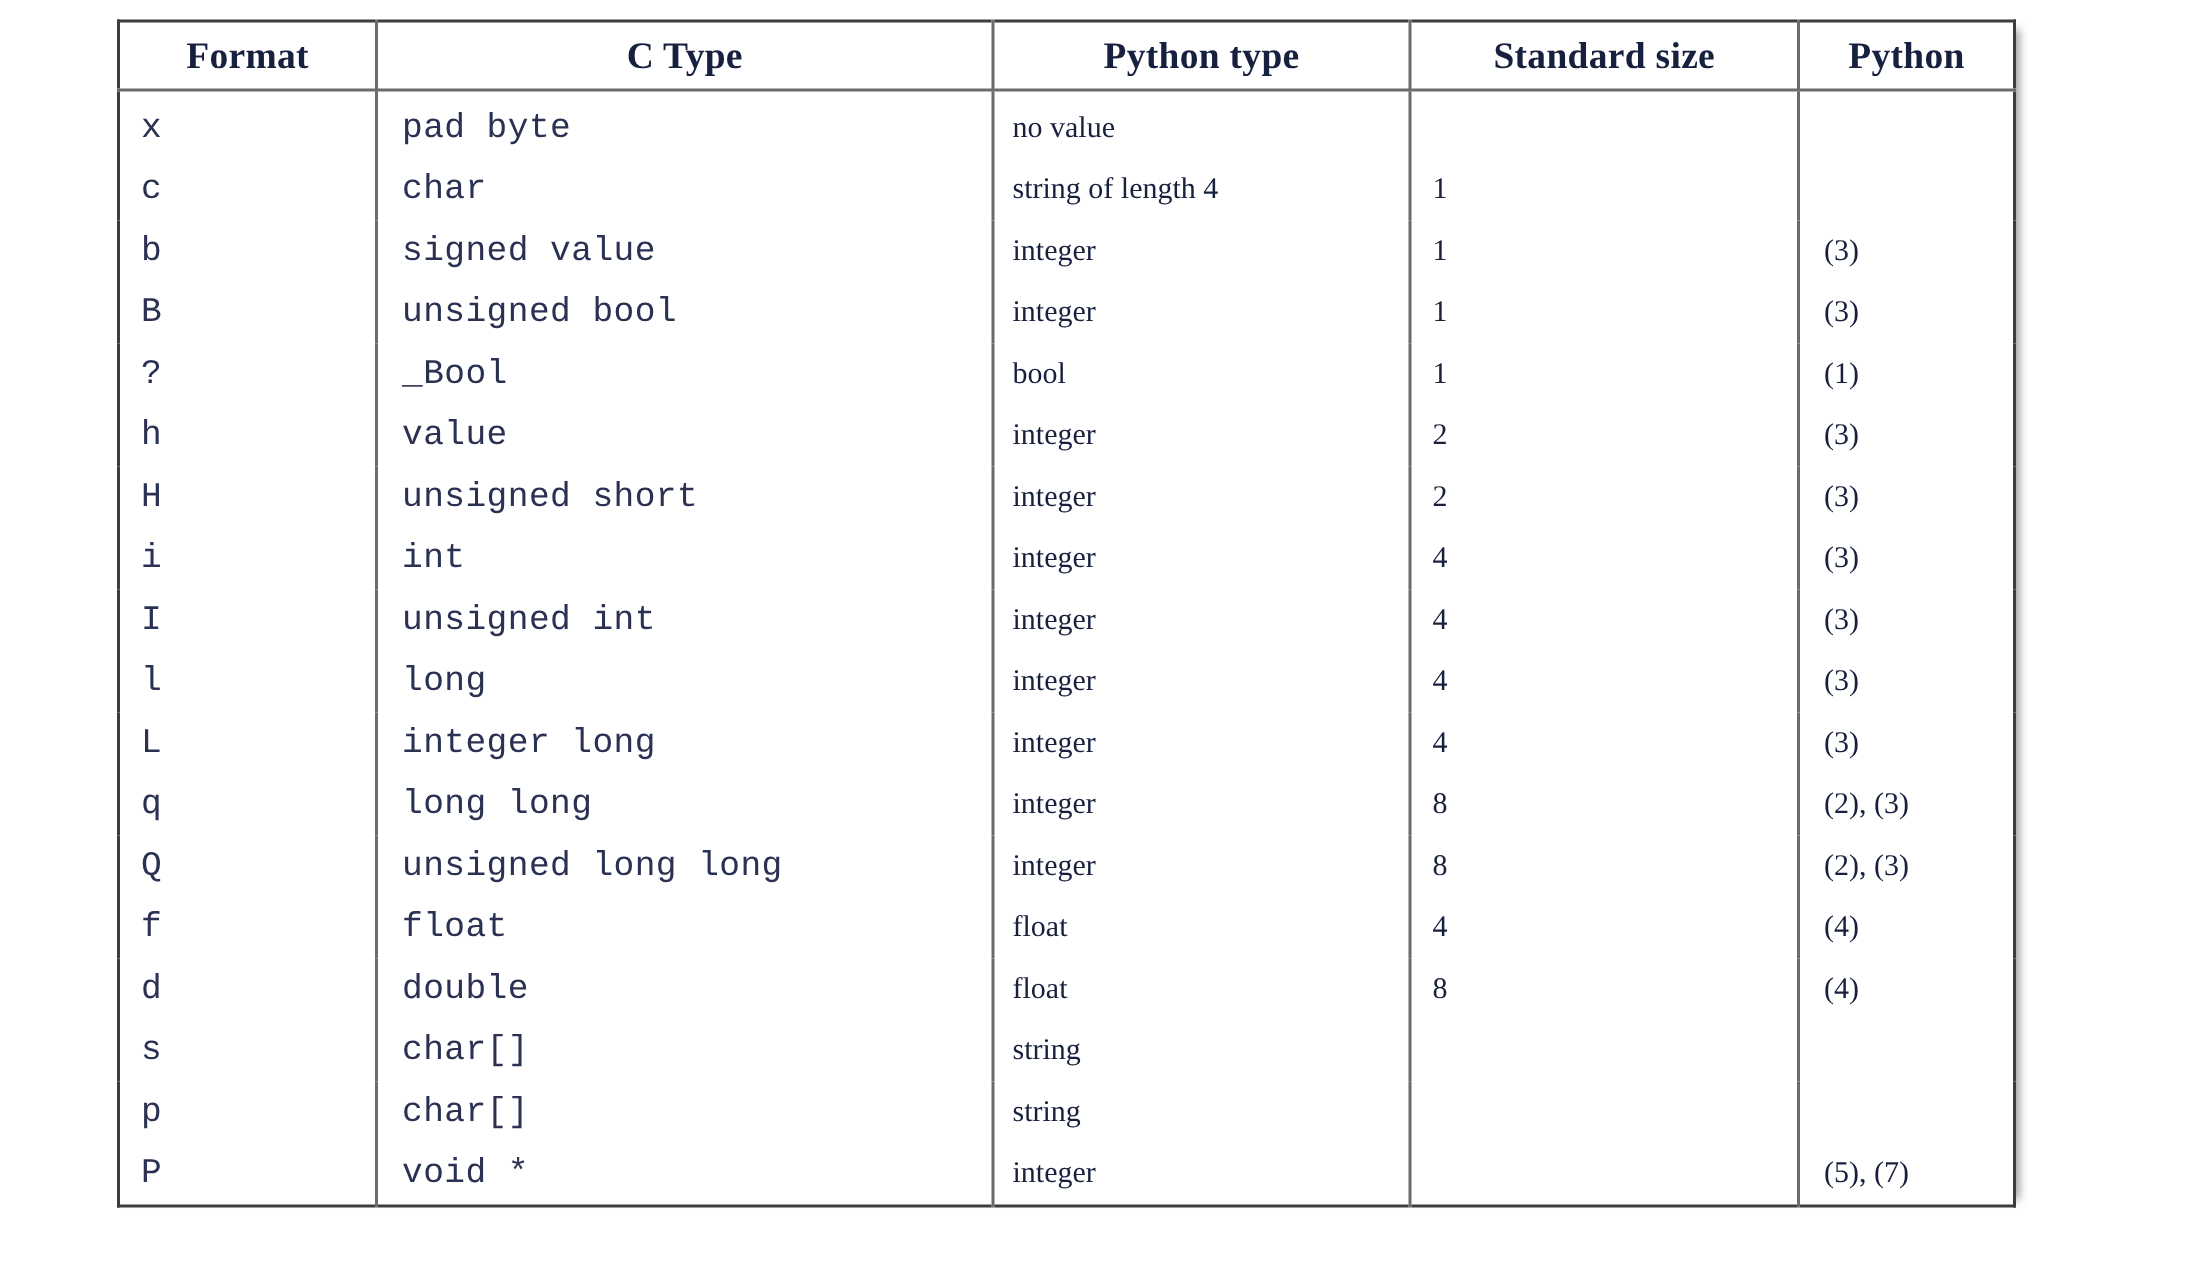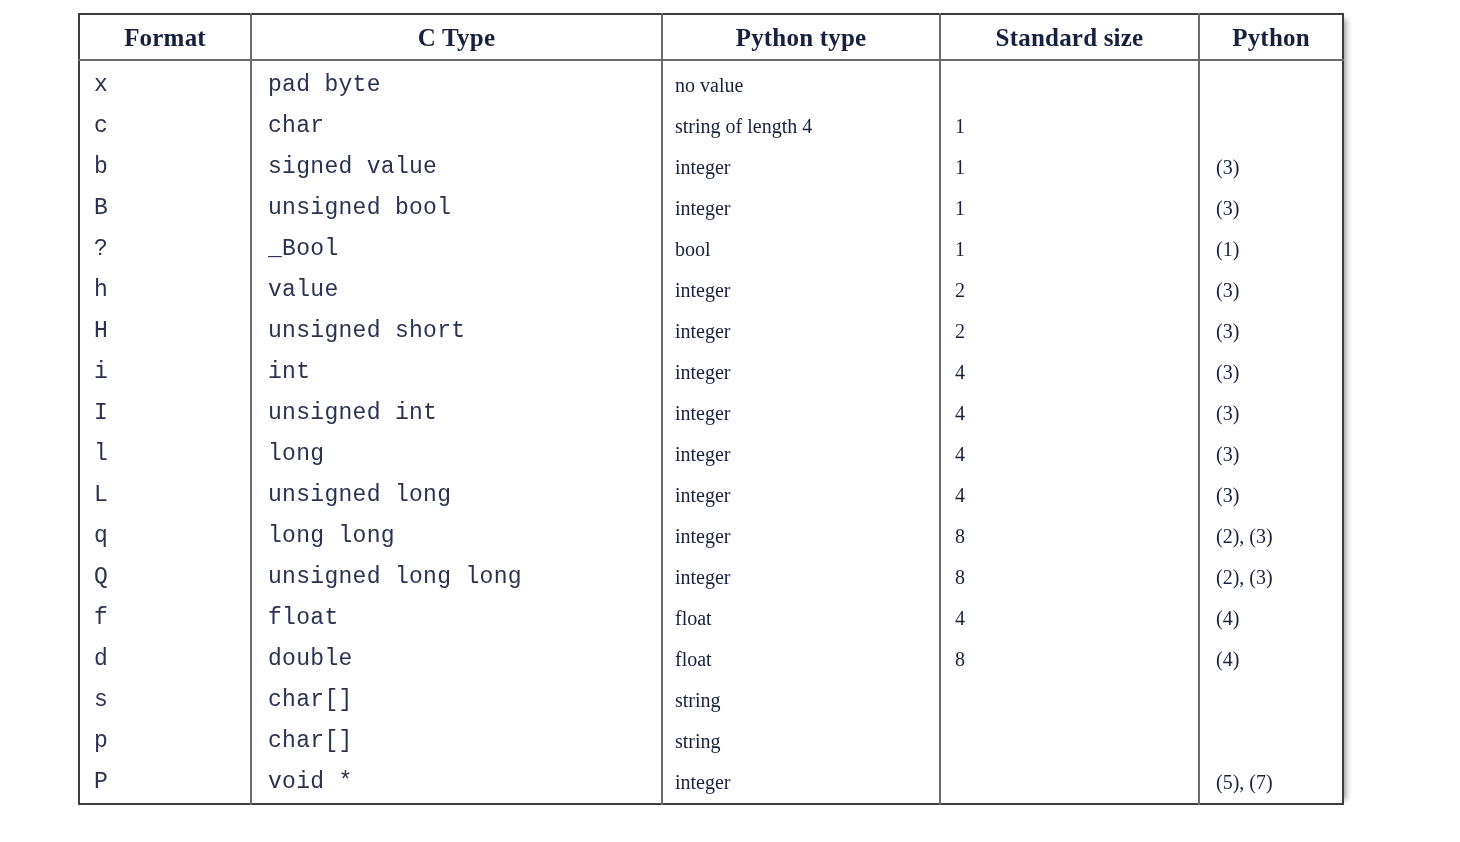--- a/index.html
+++ b/index.html
@@ -196,21 +196,21 @@
           </tr>
           <tr>
             <td class="col-format">l</td>
             <td class="col-ctype">long</td>
             <td class="col-pytype">integer</td>
             <td class="col-size">4</td>
             <td class="col-notes">(3)</td>
           </tr>
           <tr>
             <td class="col-format">L</td>
-            <td class="col-ctype">unsigned long</td>
+            <td class="col-ctype">integer long</td>
             <td class="col-pytype">integer</td>
             <td class="col-size">4</td>
             <td class="col-notes">(3)</td>
           </tr>
           <tr>
             <td class="col-format">q</td>
             <td class="col-ctype">long long</td>
             <td class="col-pytype">integer</td>
             <td class="col-size">8</td>
             <td class="col-notes">(2), (3)</td>

